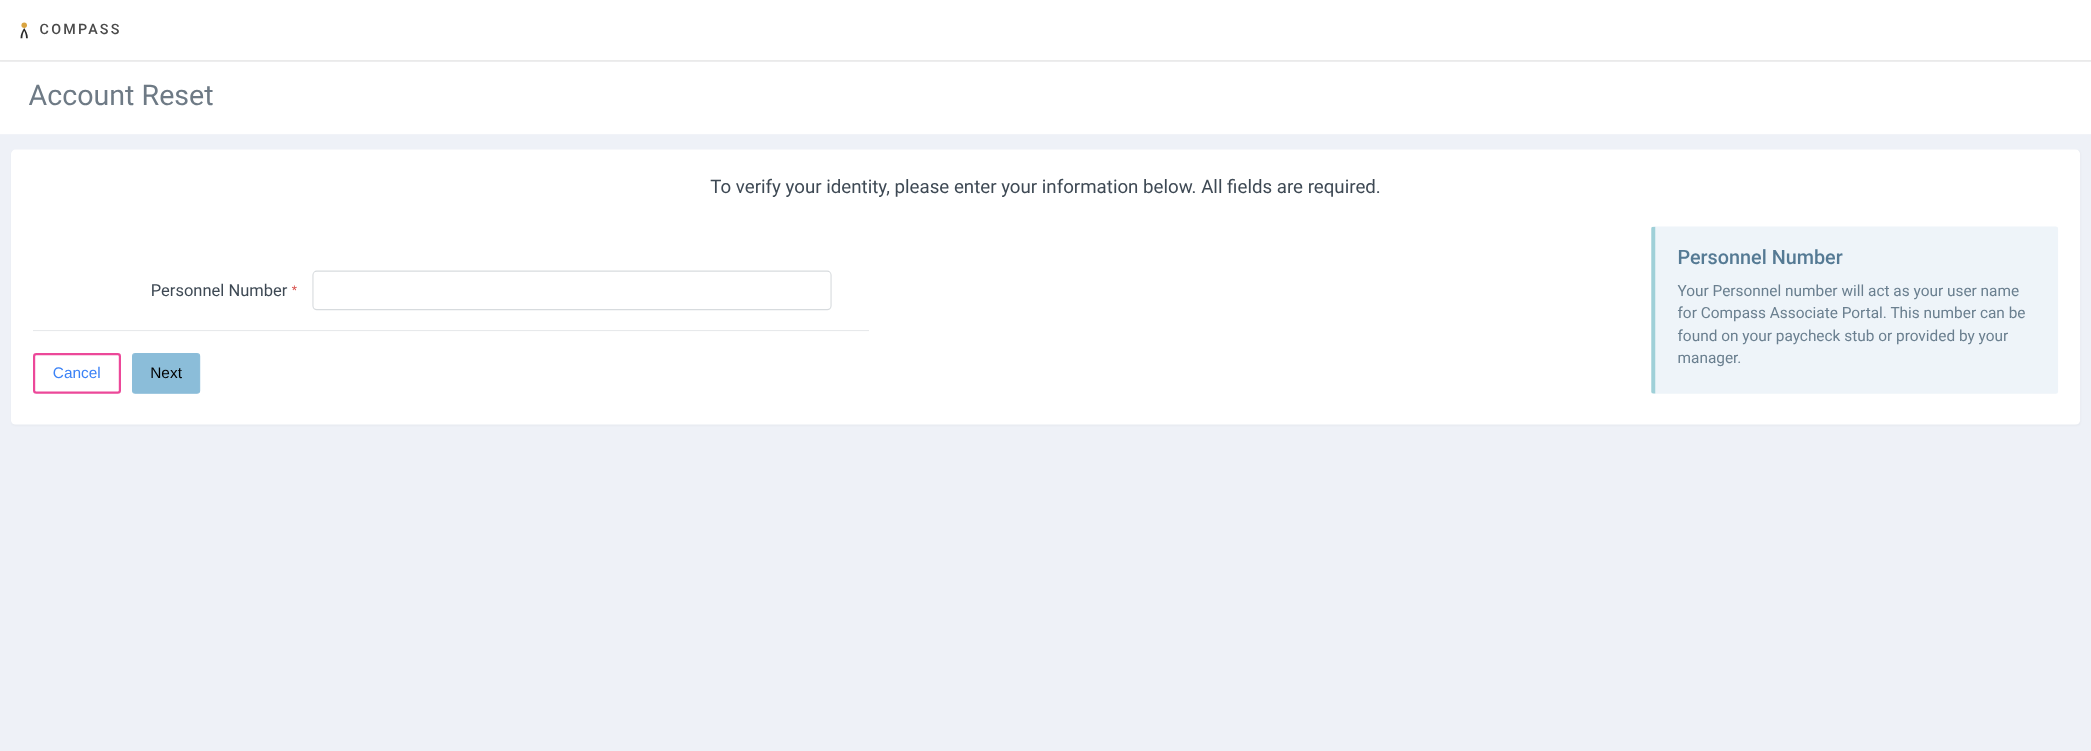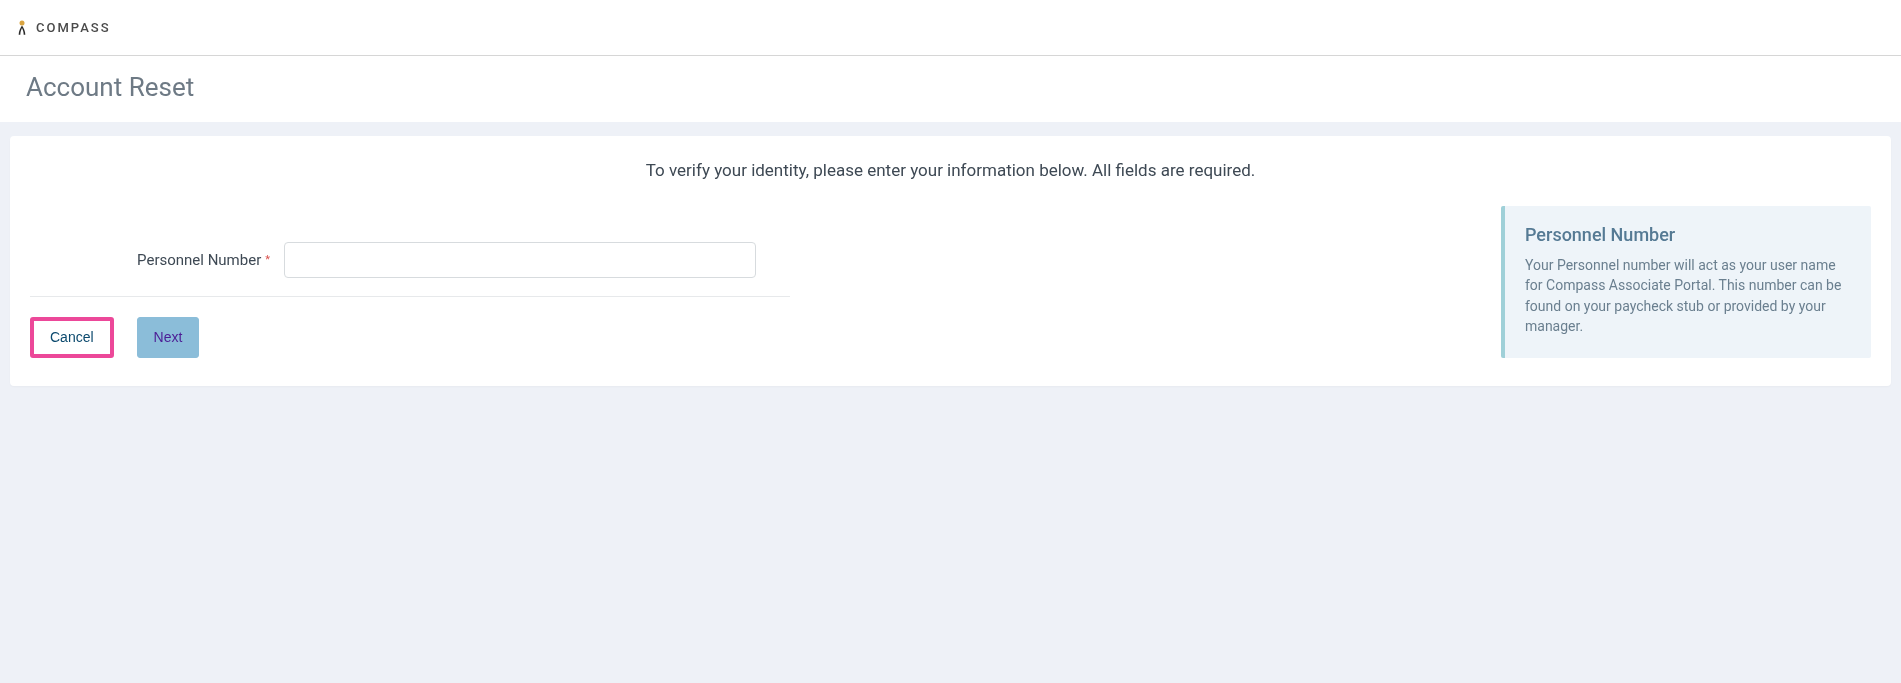--- a/index.html
+++ b/index.html
@@ -138,28 +138,27 @@
   .btn {
     display: inline-block;
     font-size: 14px;
     padding: 8px 16px;
     border-radius: 3px;
     cursor: pointer;
     line-height: 1.2;
   }
   .btn-cancel {
     background: #fff;
-    border: 4px solid #ec4899;
-    color: #0c4a6e;
+    border: 2px solid #ec4899;
+    color: #3b82f6;
   }
   .btn-next {
     background: #8bbdd9;
     border: 1px solid #8bbdd9;
-    color: #4c1d95;
-    margin-left: 13px;
+    color: #000000;
   }
   .info-panel {
     background: #eef4f9;
     border-left: 4px solid #9fd0d8;
     padding: 18px 20px 22px;
     border-radius: 2px;
   }
   .info-title {
     color: #557a94;
     font-size: 18px;

